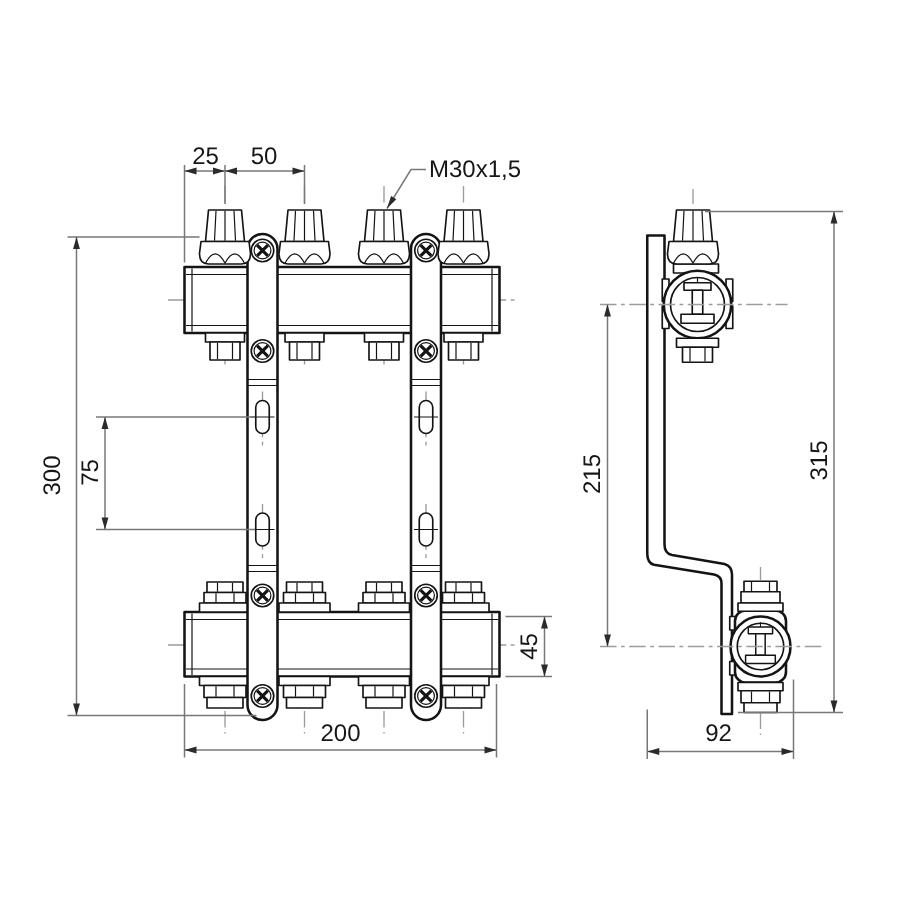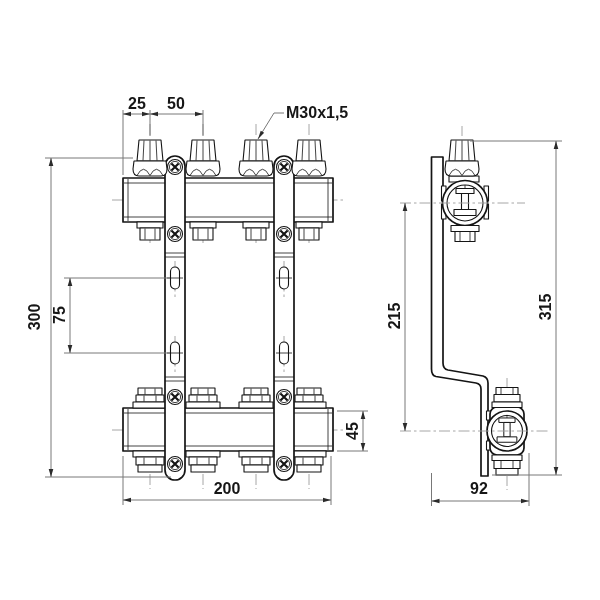--- a/index.html
+++ b/index.html
@@ -1,16 +1,16 @@
 <!DOCTYPE html>
 <html><head>
 <meta charset="utf-8">
 <style>
   html,body{margin:0;padding:0;background:#ffffff;width:600px;height:600px;overflow:hidden;}
-  .canvas{width:600px;height:455px;background:#fff;font-weight:bold;}
+  .canvas{width:600px;height:455px;background:#fff;}
   svg{display:block;}
   
   .ol   { stroke:#141414; stroke-width:1.7; fill:#ffffff; stroke-linejoin:round; }
   .d1   { stroke:#141414; stroke-width:1.1; fill:#ffffff; stroke-linejoin:round; }
   .d1n  { stroke:#141414; stroke-width:1.1; fill:none; }
   .thin { stroke:#141414; stroke-width:0.8; fill:none; }
   
   .dim  { stroke:#787878; stroke-width:1;   fill:none; }
   .cl   { stroke:#9c9c9c; stroke-width:0.9; fill:none; stroke-dasharray:11 3 2.5 3; }
   .arrow{ fill:#2b2b2b; stroke:none; }

